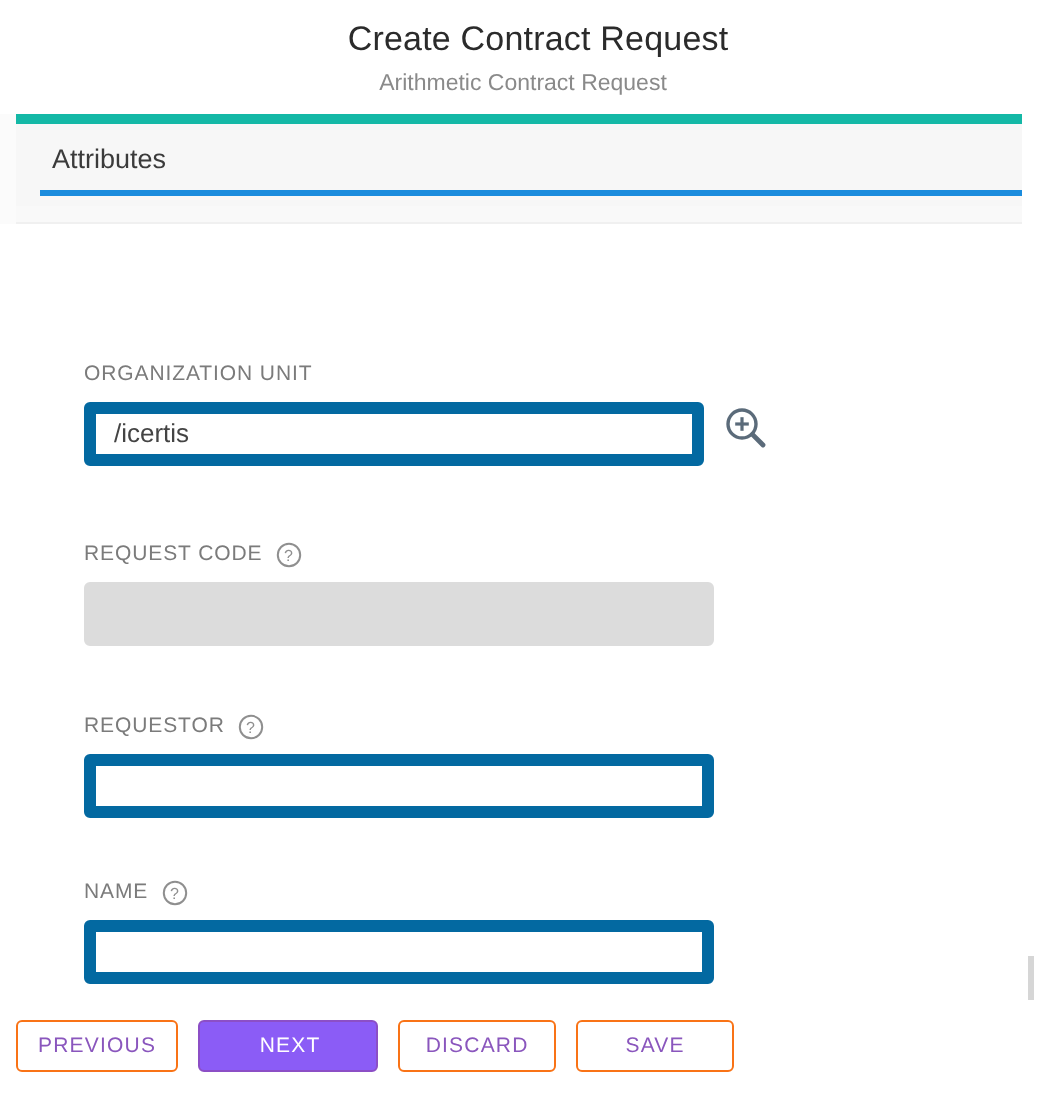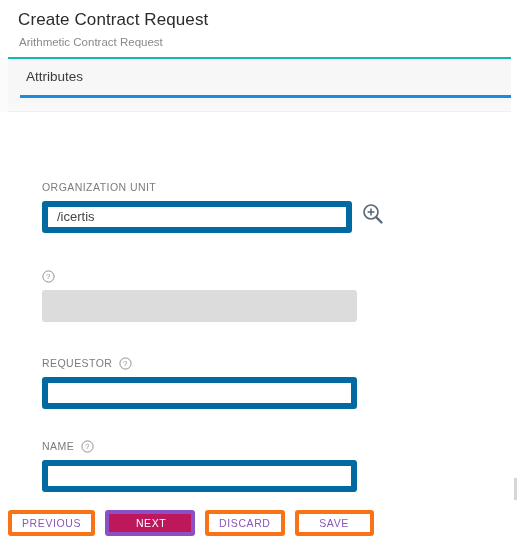--- a/index.html
+++ b/index.html
@@ -7,20 +7,21 @@
     margin: 0; padding: 0;
     width: 520px; height: 548px;
     background: #ffffff;
     font-family: "Liberation Sans", sans-serif;
     overflow: hidden;
   }
   #page {
     position: relative;
     width: 520px; height: 548px;
     background: #ffffff;
+    text-align: center;
   }
 
   
   .page-header {
     position: absolute;
     left: 0; top: 0;
     width: 520px;
     padding: 8px 0 0 18px;
   }
   .page-title {
@@ -37,21 +38,21 @@
     margin: 3px 16px 0 1px;
     line-height: 15px;
   }
 
   
   .tabbar {
     position: absolute;
     left: 8px; top: 57px;
     width: 503px; height: 46px;
     background: #f7f7f7;
-    border-top: 2px solid #14b8a6;
+    border-top: 5px solid #14b8a6;
   }
   .tab {
     position: absolute;
     left: 14px; top: 10px;
     font-size: 13.5px;
     color: #3b3b3b;
     padding: 0 4px 9px 4px;
     cursor: pointer;
   }
   .tab-underline {
@@ -165,34 +166,34 @@
   .btn-row {
     position: absolute;
     left: 8px; top: 8px;
     display: flex;
     gap: 10px;
   }
   .btn {
     height: 26px;
     min-width: 79px;
     padding: 0 10px;
-    border: 4px solid #f97316;
+    border: 1px solid #f97316;
     border-radius: 3px;
     background: #ffffff;
     color: #8a56bd;
     font-size: 10.5px;
     letter-spacing: 0.6px;
     font-family: "Liberation Sans", sans-serif;
     display: flex;
     align-items: center;
     justify-content: center;
     cursor: pointer;
   }
   .btn.primary {
-    background: #be185d;
+    background: #8b5cf6;
     border-color: #8c4fc6;
     color: #ffffff;
     padding-left: 12px;
   }
   .btn-next { min-width: 90px; }
 
   
   .scroll-hint {
     position: absolute;
     right: 3px; bottom: 48px;
@@ -233,20 +234,21 @@
           <circle cx="11" cy="11" r="7" fill="none" stroke="#5b6b7a" stroke-width="1.7"></circle>
           <line x1="7.6" y1="11" x2="14.4" y2="11" stroke="#5b6b7a" stroke-width="1.6"></line>
           <line x1="11" y1="7.6" x2="11" y2="14.4" stroke="#5b6b7a" stroke-width="1.6"></line>
           <line x1="16.2" y1="16.2" x2="21.5" y2="21.5" stroke="#5b6b7a" stroke-width="2.4" stroke-linecap="round"></line>
         </svg>
       </div>
     </div>
 
     <div class="field" id="field-code">
       <div class="field-label">
+        <span>REQUEST CODE</span>
         <span class="help-icon">
           <svg width="13" height="13" viewBox="0 0 13 13" aria-hidden="true">
             <circle cx="6.5" cy="6.5" r="5.6" fill="none" stroke="#8f8f8f" stroke-width="1"></circle>
             <text x="6.5" y="9.4" text-anchor="middle" font-size="8" fill="#8f8f8f" font-family="Liberation Sans, sans-serif">?</text>
           </svg>
         </span>
       </div>
       <div class="input-box disabled">
         <span class="input-value"></span>
       </div>

